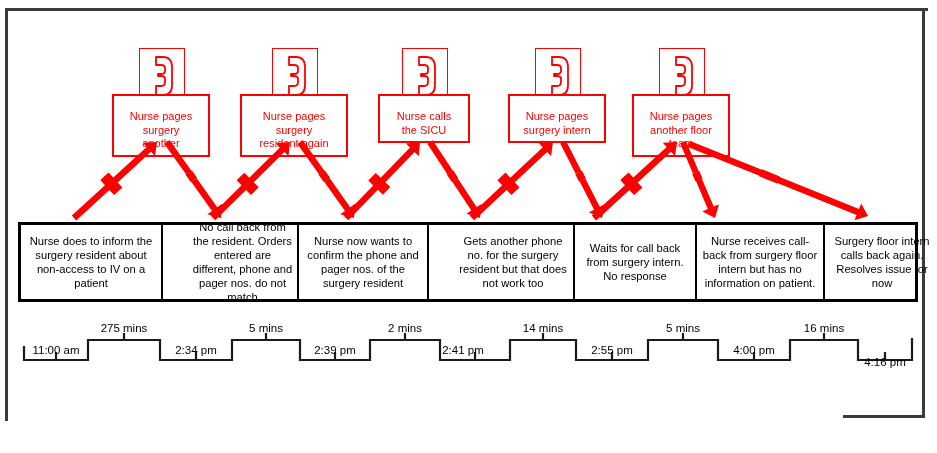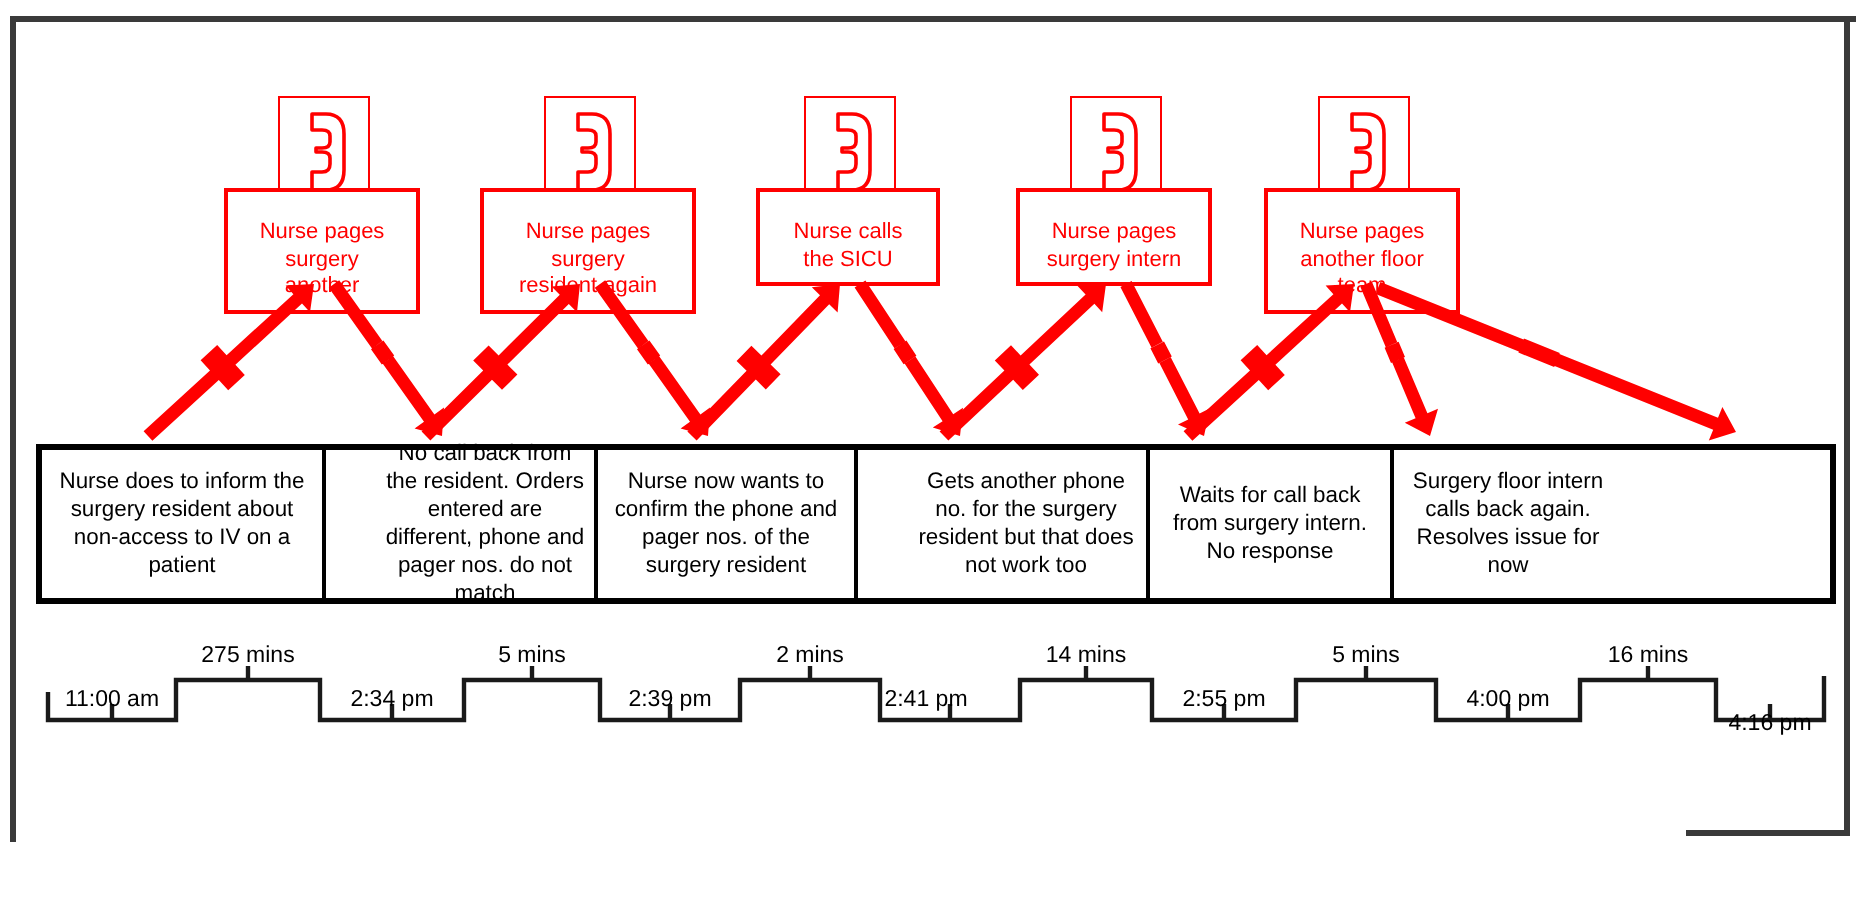--- a/index.html
+++ b/index.html
@@ -138,20 +138,23 @@
       </div>
       <div class="event-cell" style="flex-basis: 130px;">
         <span>Nurse now wants to confirm the phone and pager nos. of the surgery resident</span>
       </div>
       <div class="event-cell" style="flex-basis: 122px; margin-left: 24px;">
         <span>Gets another phone no. for the surgery resident but that does not work too</span>
       </div>
       <div class="event-cell" style="flex-basis: 122px;">
         <span>Waits for call back from surgery intern. No response</span>
       </div>
+      <div class="event-cell" style="flex-basis: 128px;">
+        <span>Nurse receives call-back from surgery floor intern but has no information on patient.</span>
+      </div>
       <div class="event-cell" style="flex-basis: 114px;">
         <span>Surgery floor intern calls back again. Resolves issue for now</span>
       </div>
     </div>
 
   <svg id="tl-svg" style="position:absolute;left:0;top:318px;width:937px;height:60px;" viewBox="0 0 937 60" xmlns="http://www.w3.org/2000/svg">
       <path d="M 24 28 L 24 42 L 88 42 L 88 22 L 160 22 L 160 42 L 232 42 L 232 22 L 300 22 L 300 42 L 370 42 L 370 22 L 440 22 L 440 42 L 510 42 L 510 22 L 576 22 L 576 42 L 648 42 L 648 22 L 718 22 L 718 42 L 790 42 L 790 22 L 858 22 L 858 42 L 912 42 L 912 20" fill="none" stroke="#1a1a1a" stroke-width="2.2"></path>
       <line x1="56" y1="42" x2="56" y2="34" stroke="#1a1a1a" stroke-width="2.2"></line>
       <line x1="124" y1="22" x2="124" y2="15" stroke="#1a1a1a" stroke-width="2.2"></line>
       <line x1="196" y1="42" x2="196" y2="34" stroke="#1a1a1a" stroke-width="2.2"></line>

